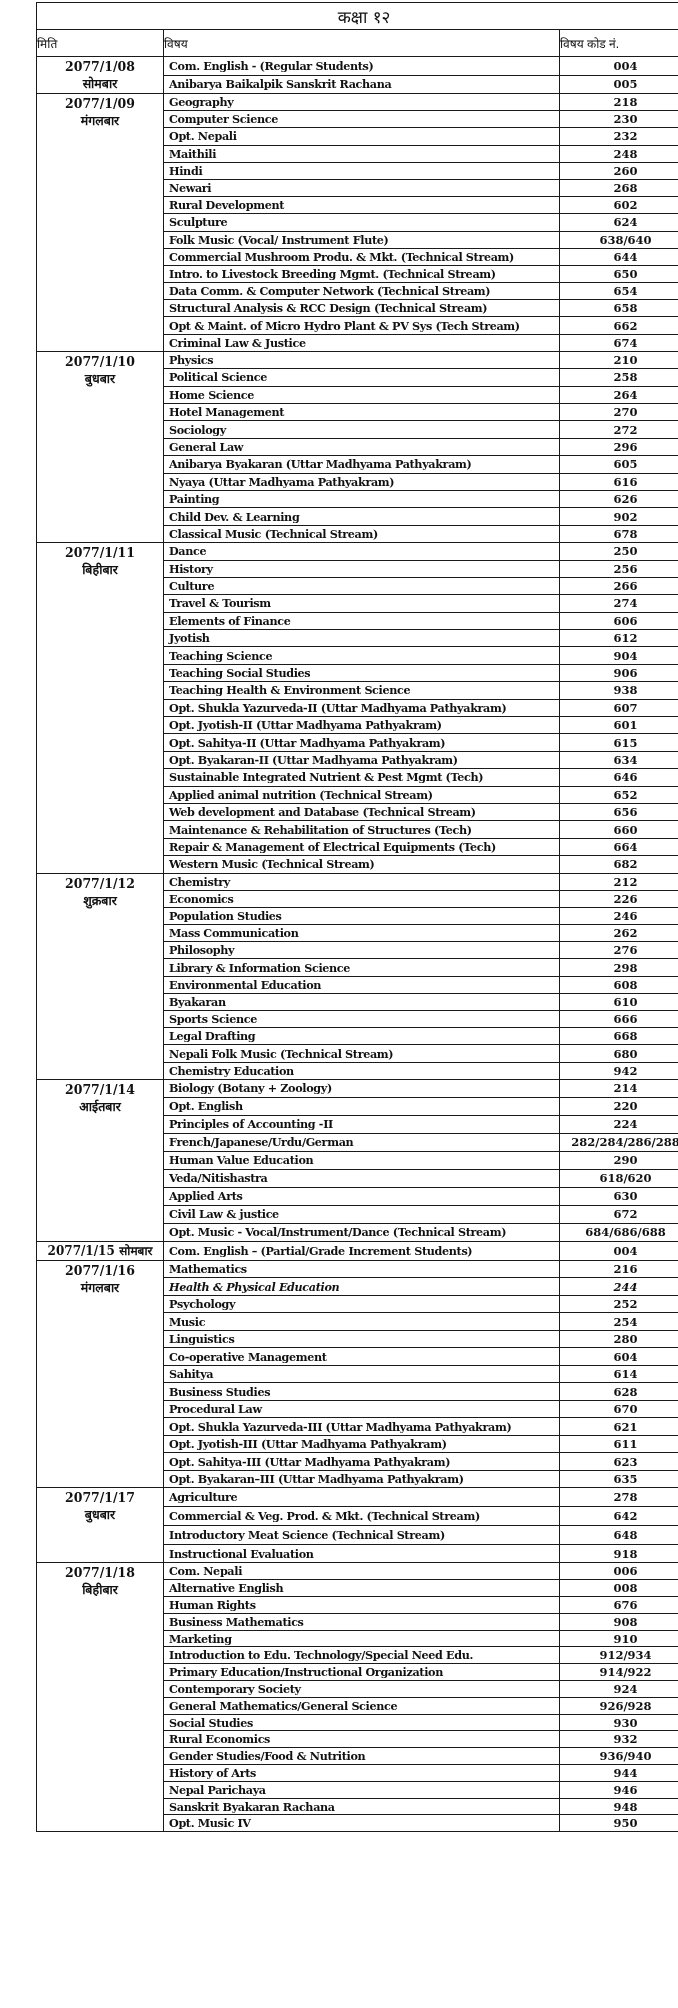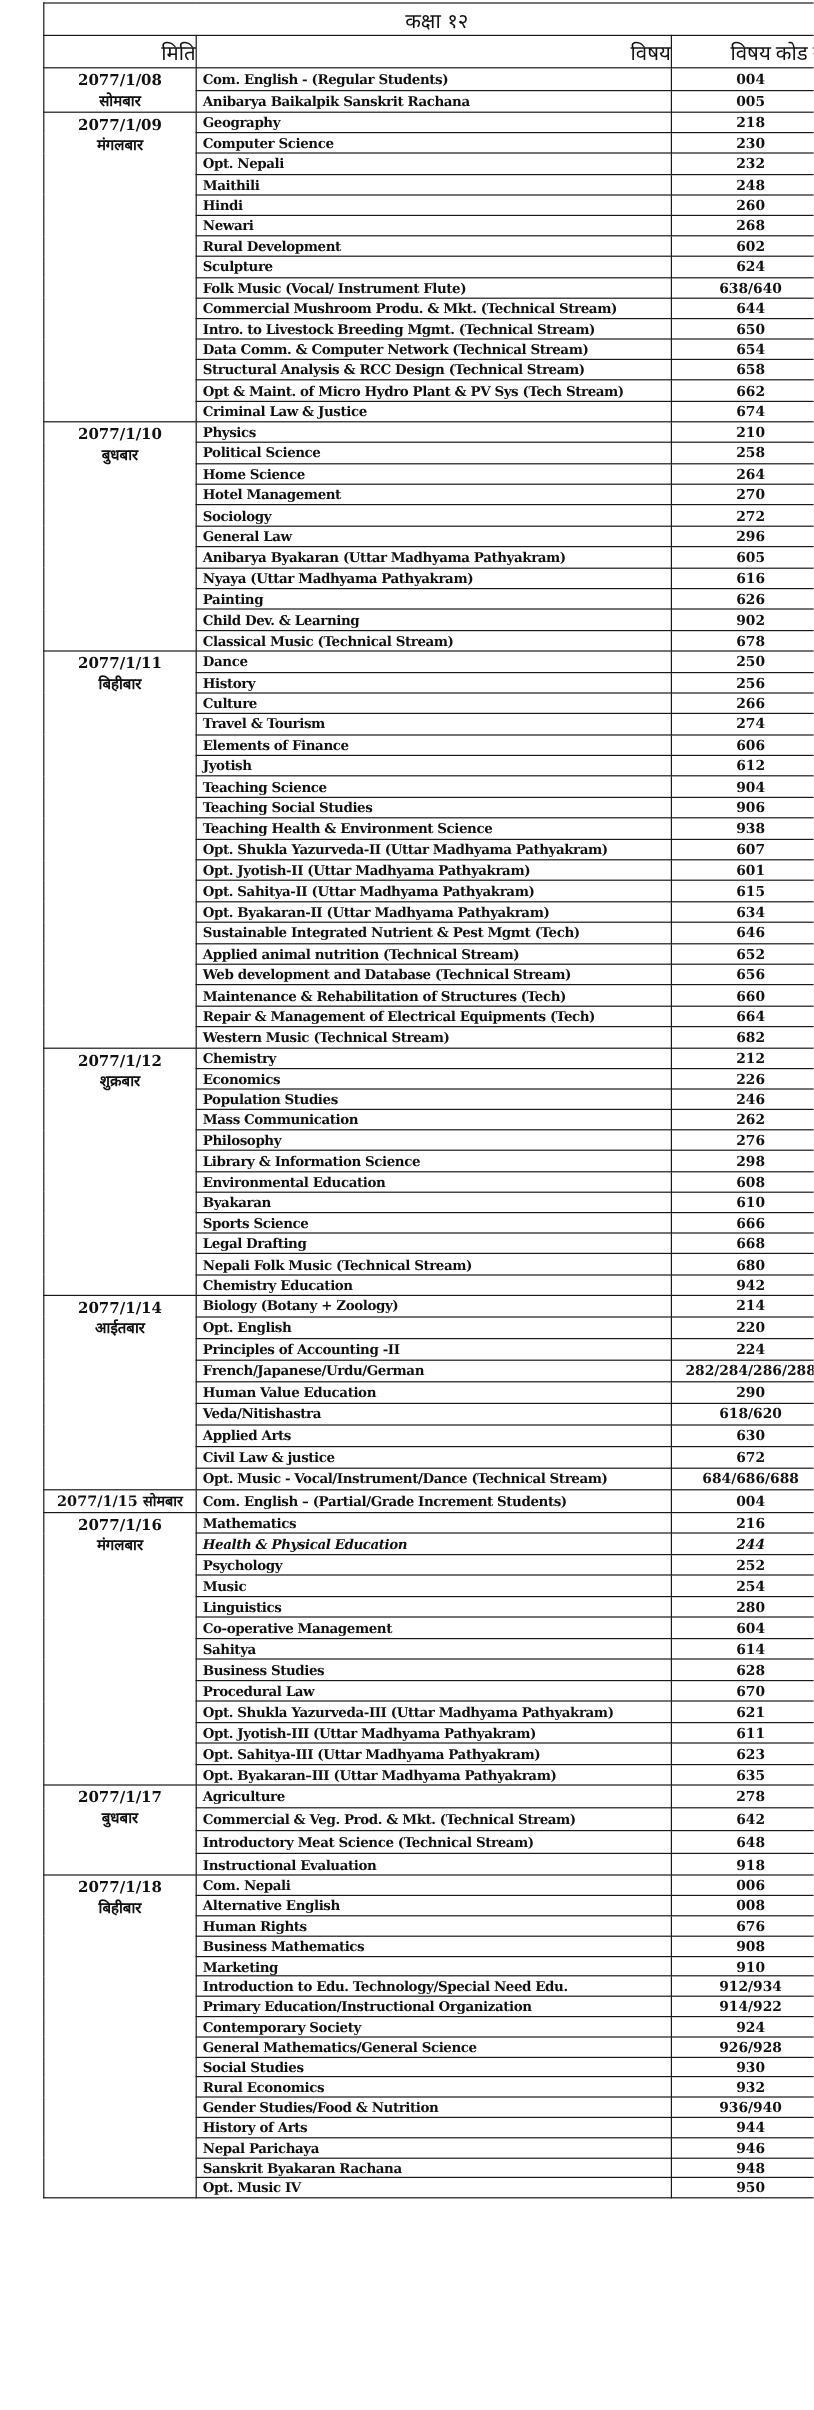--- a/index.html
+++ b/index.html
@@ -6,22 +6,22 @@
   body { width: 678px; height: 2008px; position: relative; overflow: hidden;
          font-family: "Liberation Sans Narrow", "Liberation Sans", sans-serif; color: #111; }
   .sheet { position: absolute; left: 36px; top: 2px; width: 655px; }
   table { border-collapse: collapse; width: 655px; table-layout: fixed; }
   td, th { border: 1.5px solid #1a1a1a; padding: 0; }
   col.c-date { width: 127px; }
   col.c-subj { width: 396px; }
   col.c-code { width: 132px; }
   .title-cell { height: 26px; text-align: center; font-family: "DejaVu Sans", sans-serif;
                 font-size: 17px; font-weight: normal; }
-  .head-cell { height: 26px; text-align: right; font-family: Liberation Serif, serif;
-               font-size: 17px; font-weight: normal; }
+  .head-cell { height: 26px; text-align: left; font-family: Liberation Sans, sans-serif;
+               font-size: 12px; font-weight: normal; }
   .date-cell { vertical-align: top; text-align: center; font-family: "DejaVu Serif", serif;
                font-weight: bold; font-size: 12.5px; line-height: 17px; padding-top: 1px; }
   .date-cell .day { display: block; font-family: "DejaVu Sans", sans-serif; font-size: 12.5px; font-weight: bold; }
   .date-inline { white-space: nowrap; font-size: 12px; }
   .subj-cell { font-family: "DejaVu Serif", serif; font-weight: bold; font-size: 11.2px;
                padding-left: 5px; white-space: nowrap; overflow: hidden; letter-spacing: -0.35px; }
   .code-cell { text-align: center; font-family: "DejaVu Serif", serif; font-weight: bold; font-size: 11.5px; }
 </style>
 </head>
 <body>

